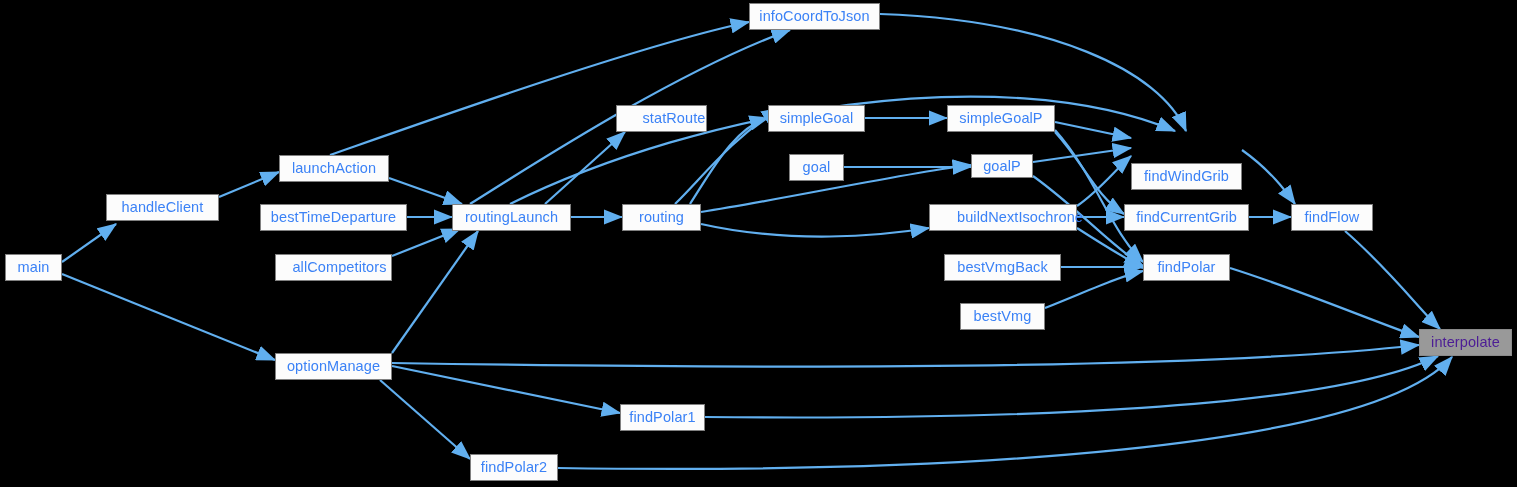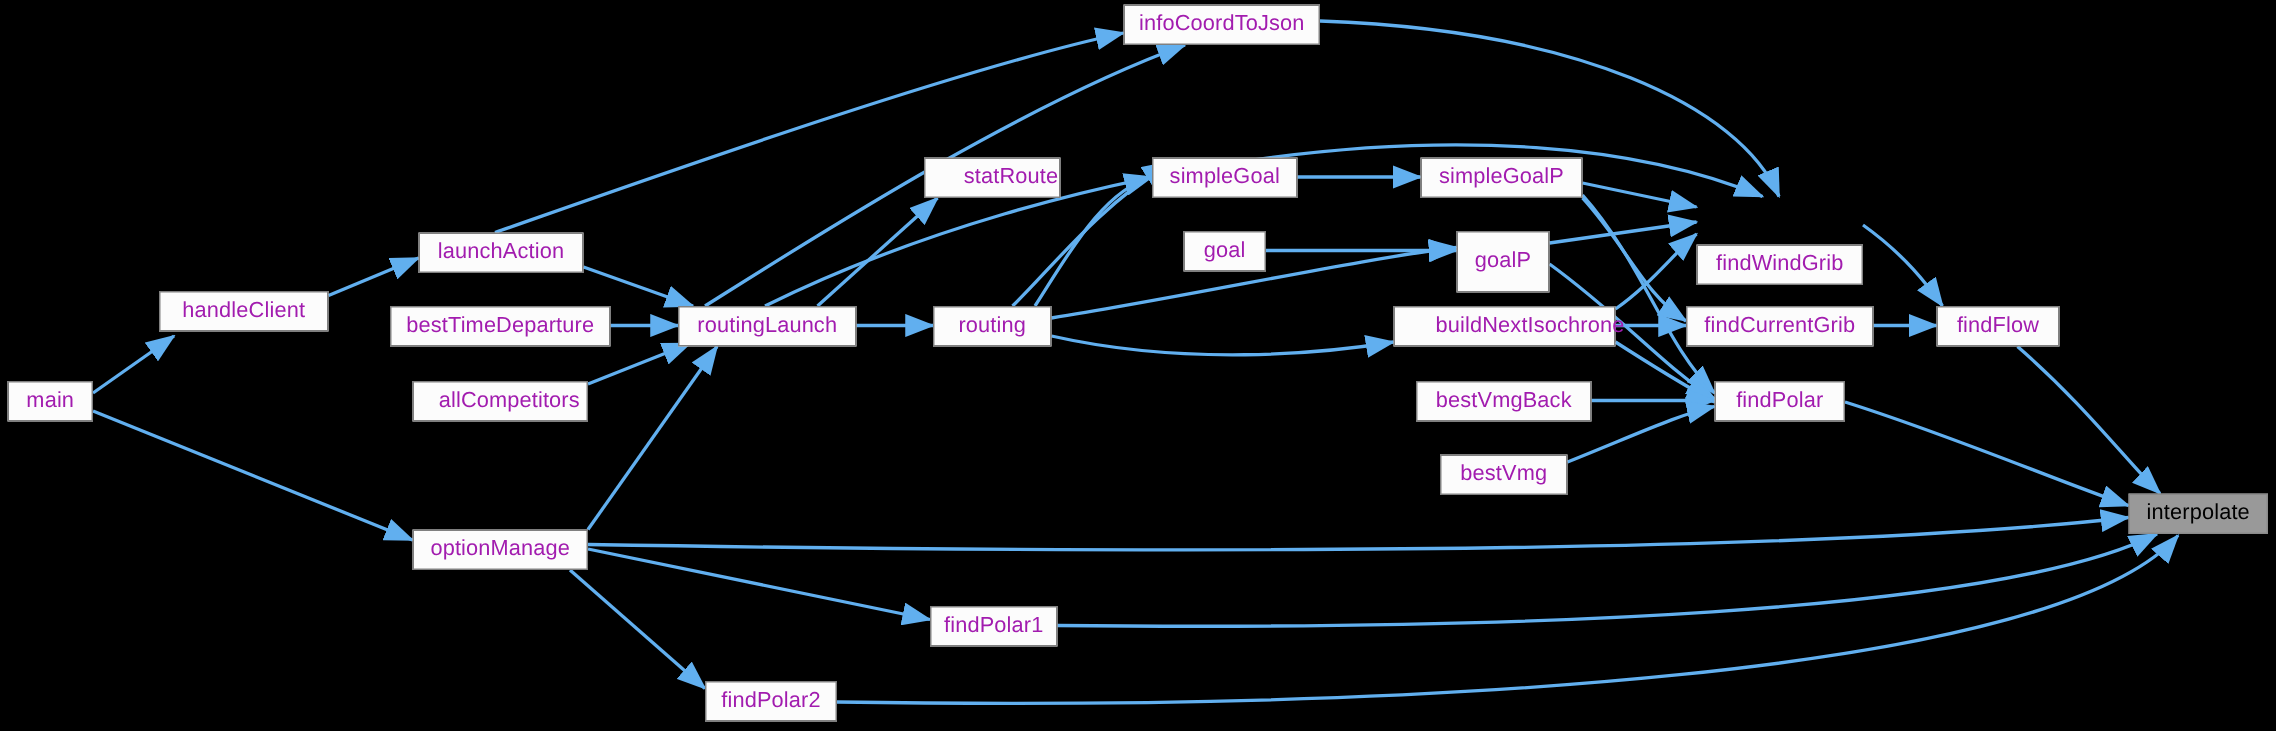--- a/index.html
+++ b/index.html
@@ -20,33 +20,33 @@
     left: 0;
     top: 0;
     width: 1517px;
     height: 487px;
   }
   .node {
     position: absolute;
     box-sizing: border-box;
     border: 1px solid #808080;
     background: #fcfcfc;
-    color: #a21caf;
+    color: #3b82f6;
     font-size: 14.5px;
     line-height: 1;
     display: flex;
     align-items: center;
     justify-content: center;
     white-space: nowrap;
     letter-spacing: 0.1px;
     z-index: 5;
   }
   .node.highlight {
     background: #999999;
-    color: #000000;
+    color: #4c1d95;
     border: 1px solid #8a8a8a;
   }
 </style>
 </head>
 <body>
 
 <div id="graph-root">
   <svg id="edges" viewBox="0 0 1517 487" xmlns="http://www.w3.org/2000/svg">
     <defs>
       <marker id="arrowhead" markerWidth="9" markerHeight="7" refX="8.4" refY="3.5" orient="auto" markerUnits="strokeWidth">
@@ -127,21 +127,21 @@
       </div>
       <div class="node" style="left: 768px; top: 105px; width: 97px; height: 27px;">
         <span>simpleGoal</span>
       </div>
       <div class="node" style="left: 789px; top: 154px; width: 55px; height: 27px;">
         <span>goal</span>
       </div>
       <div class="node" style="left: 947px; top: 105px; width: 108px; height: 27px;">
         <span>simpleGoalP</span>
       </div>
-      <div class="node" style="left: 971px; top: 154px; width: 62px; height: 41px;">
+      <div class="node" style="left: 971px; top: 154px; width: 62px; height: 24px;">
         <span>goalP</span>
       </div>
       <div class="node" style="left: 929px; top: 204px; width: 148px; height: 27px; padding-left: 34px;">
         <span>buildNextIsochrone</span>
       </div>
       <div class="node" style="left: 944px; top: 254px; width: 117px; height: 27px;">
         <span>bestVmgBack</span>
       </div>
       <div class="node" style="left: 960px; top: 303px; width: 85px; height: 27px;">
         <span>bestVmg</span>

